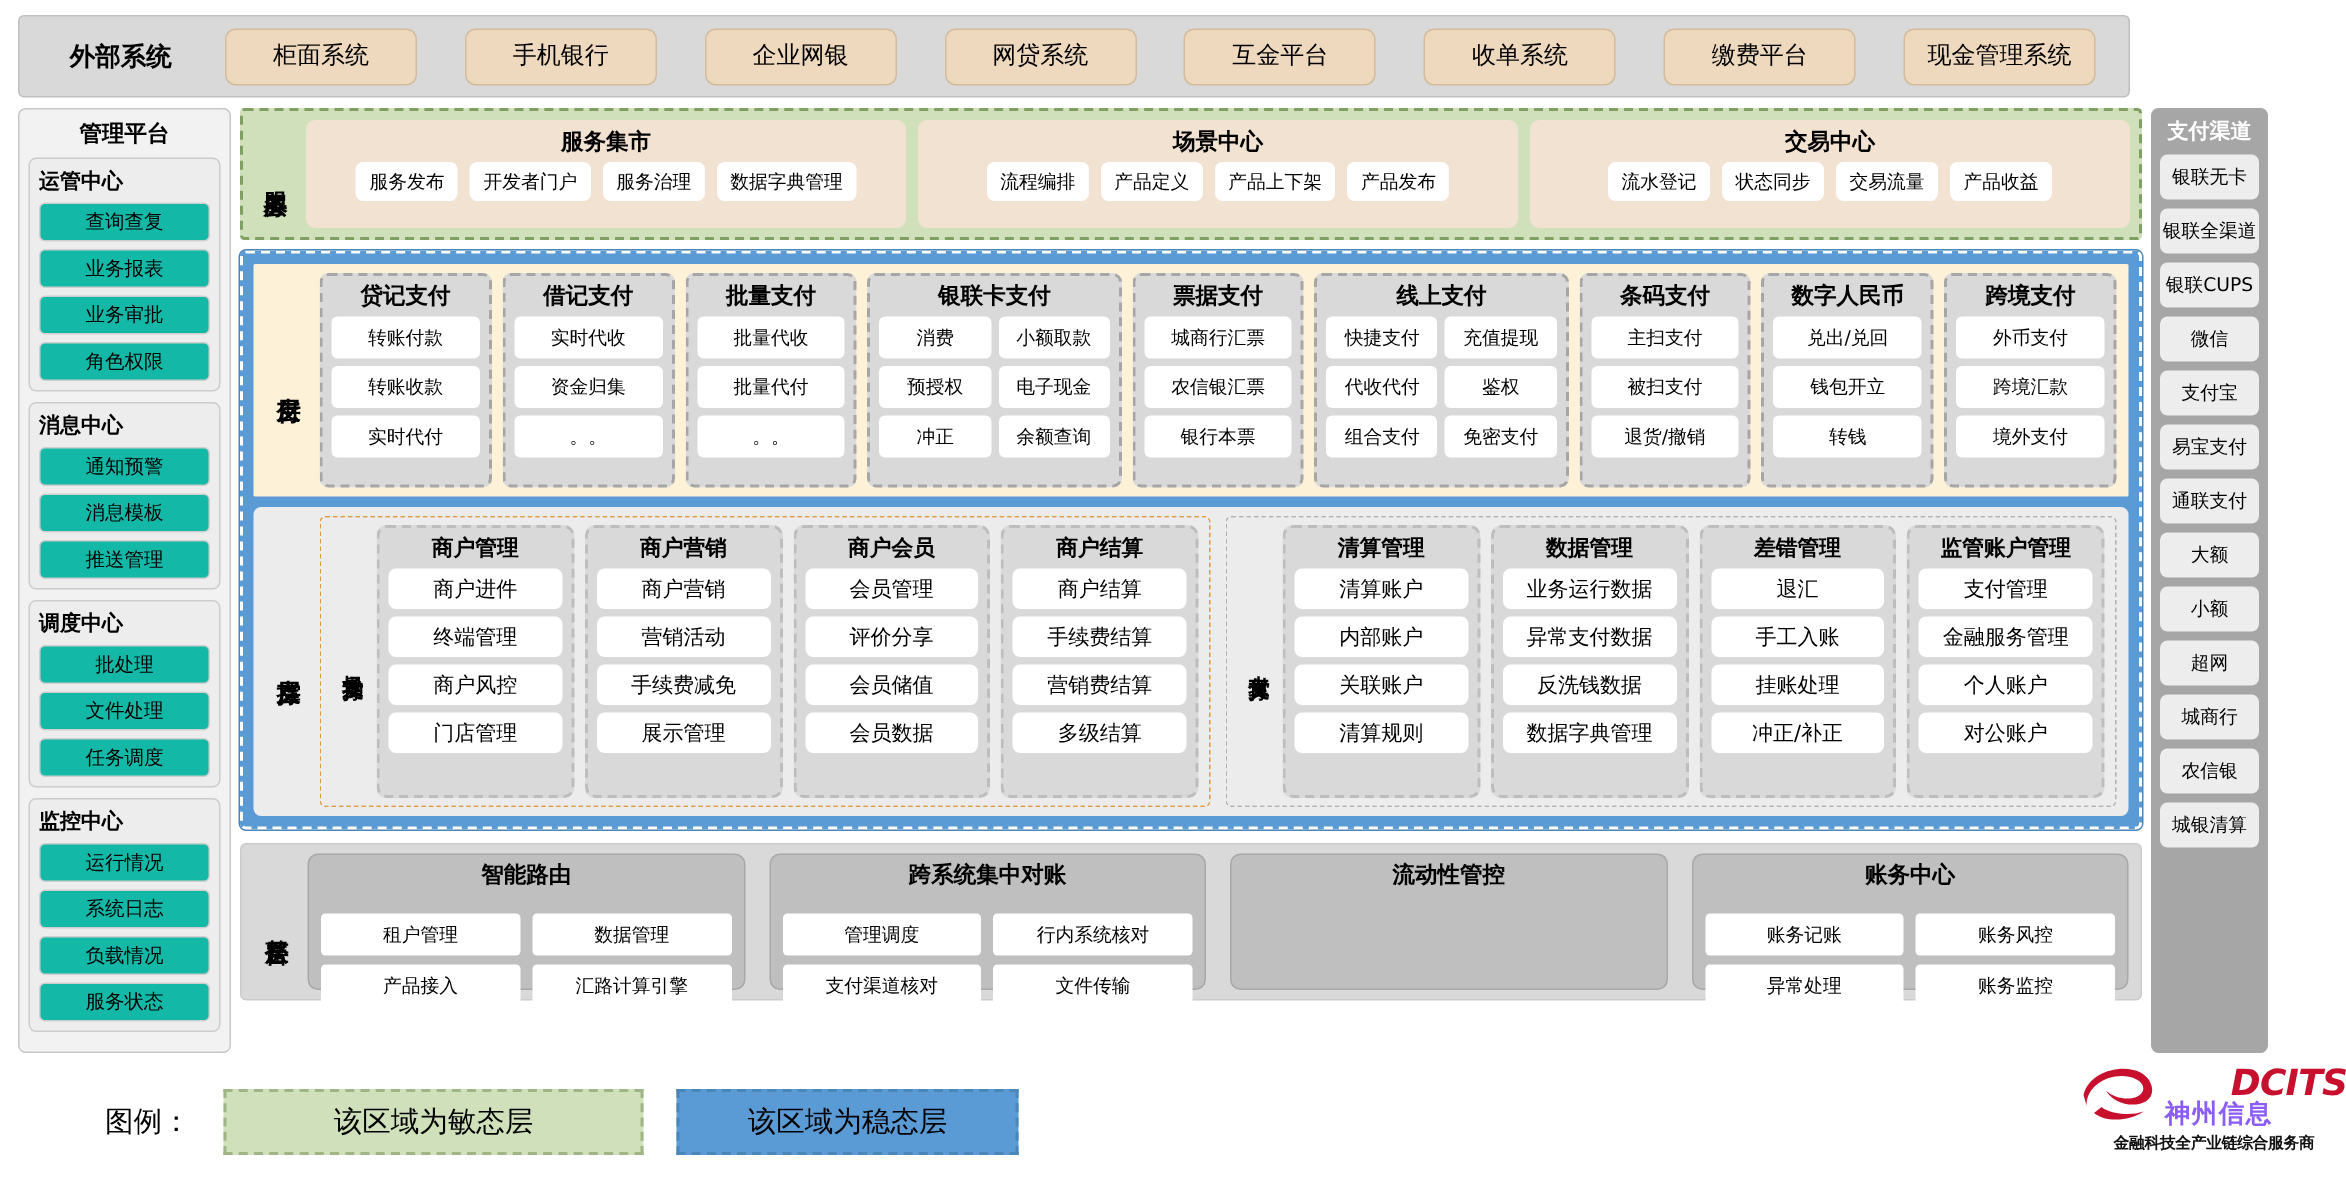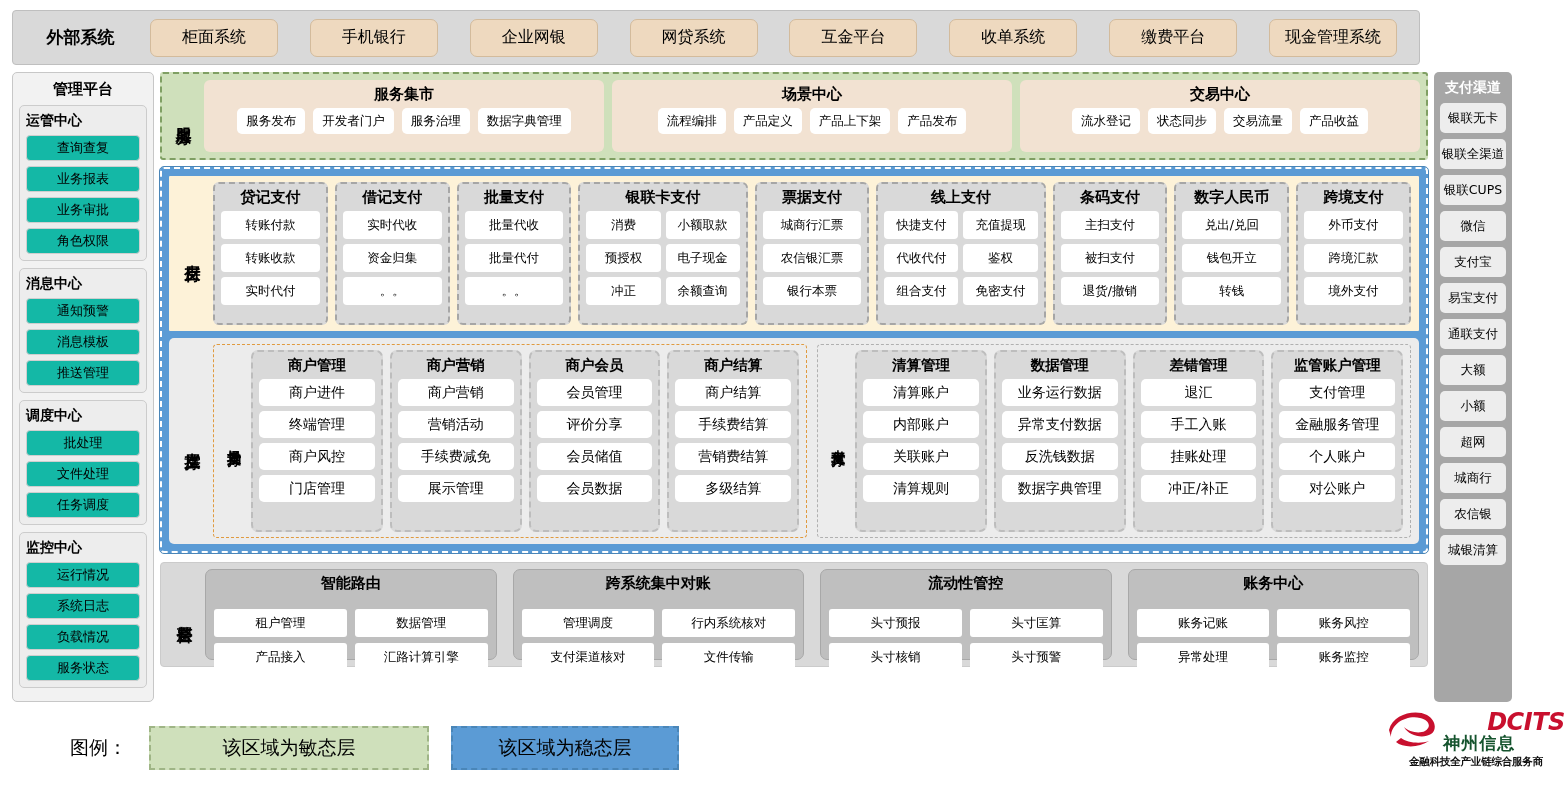--- a/index.html
+++ b/index.html
@@ -170,21 +170,21 @@
   }
   .legend-box.agile { background:#cfe0bb; border:2px dashed #9fb586; min-width:280px; }
   .legend-box.stable { background:#5b9bd5; border:2px dashed #4a86b8; min-width:228px; }
 
   
   .logo { position:absolute; left:1390px; top:710px; width:172px; text-align:center; }
   .logo-row { display:flex; align-items:center; justify-content:center; gap:4px; }
   .logo-mark { width:52px; height:40px; flex:none; }
   .logo-text { text-align:left; line-height:1; }
   .logo-en { font-size:24px; font-weight:bold; color:#c8102e; letter-spacing:-0.5px; font-style:italic;margin-left:44px; }
-  .logo-cn { font-size:17px; font-weight:bold; color:#14532d; letter-spacing:1px; margin-top:1px; }
+  .logo-cn { font-size:17px; font-weight:bold; color:#8b5cf6; letter-spacing:1px; margin-top:1px; }
   .logo-tag { font-size:10.5px; font-weight:bold; color:#111; margin-top:3px; letter-spacing:-0.2px; }
 </style>
 </head>
 <body>
 
 <div class="page">
 
   <div class="ext-bar">
     <div class="ext-title">外部系统</div>
     <div class="ext-items" id="ext-items">
@@ -475,26 +475,20 @@
             <div class="int-group-title">跨系统集中对账</div>
             <div class="int-items">
               <div class="int-chip">管理调度</div>
               <div class="int-chip">行内系统核对</div>
               <div class="int-chip">支付渠道核对</div>
               <div class="int-chip">文件传输</div>
             </div>
           </div>
           <div class="int-group">
             <div class="int-group-title">流动性管控</div>
-            <div class="int-items">
-              <div class="int-chip">头寸预报</div>
-              <div class="int-chip">头寸匡算</div>
-              <div class="int-chip">头寸核销</div>
-              <div class="int-chip">头寸预警</div>
-            </div>
           </div>
           <div class="int-group">
             <div class="int-group-title">账务中心</div>
             <div class="int-items">
               <div class="int-chip">账务记账</div>
               <div class="int-chip">账务风控</div>
               <div class="int-chip">异常处理</div>
               <div class="int-chip">账务监控</div>
             </div>
           </div>

